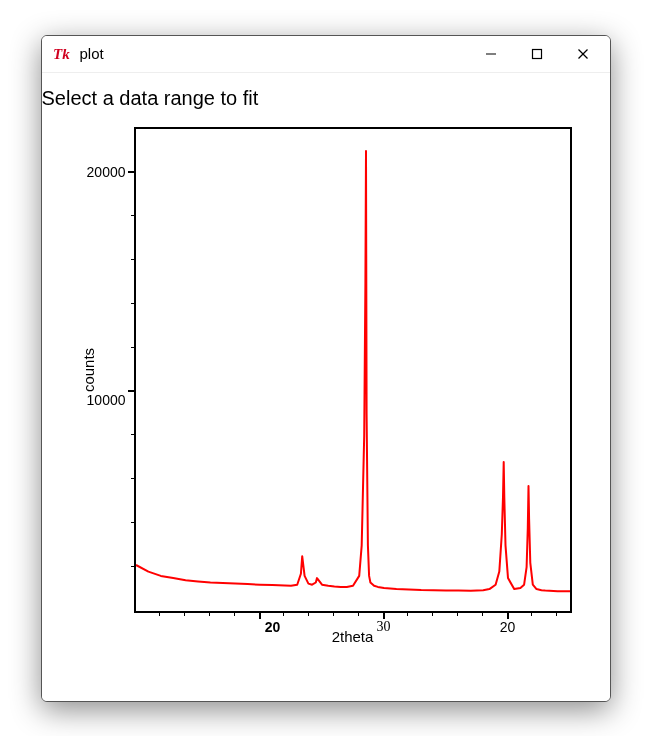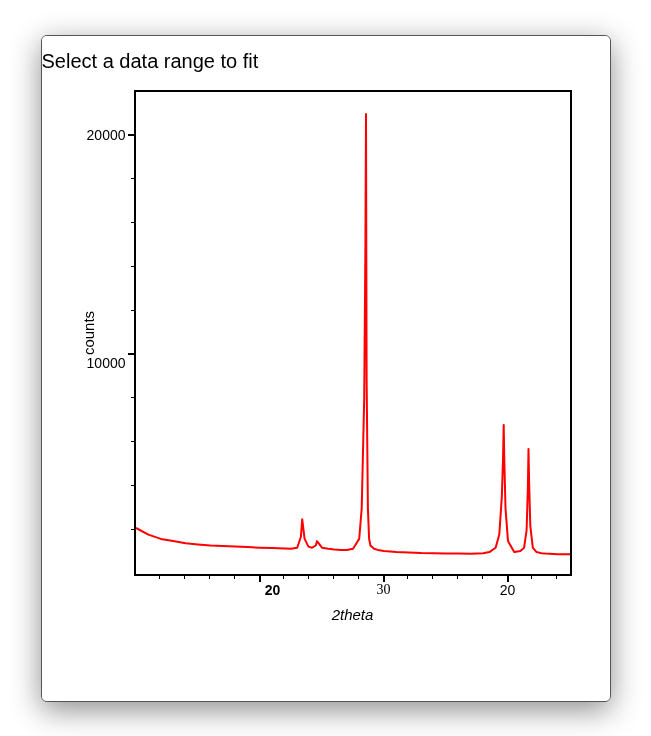--- a/index.html
+++ b/index.html
@@ -124,25 +124,24 @@
     top: 100%;
     margin-top: 8px;
     transform: translateX(-50%);
     font-size: 14px;
     color:#000;
   }
   .xlabel {
     position: absolute;
     left: 50%;
     top: 100%;
-    margin-top: 32px;
+    margin-top: 17px;
     transform: translateX(-50%);
     font-size: 15px;
     color:#000;
-    font-style:italic;
   }
   .ylabel {
     position: absolute;
     left: -70px;
     top: 50%;
     transform: translateY(-50%) rotate(-90deg);
     transform-origin: center;
     font-size: 15px;
     color:#000;
   }
@@ -152,20 +151,45 @@
     width: 100%;
     height: 100%;
   }
 </style>
 </head>
 <body>
 
 <div class="outer">
   <div class="window">
 
+    <div class="titlebar">
+      <span class="tk-logo">
+        <svg width="20" height="20" viewBox="0 0 20 20">
+          <text x="0" y="15" font-family="cursive" font-size="15" fill="#d00020" font-style="italic" font-weight="bold">Tk</text>
+        </svg>
+      </span>
+      <span class="title-text">plot</span>
+      <span class="tb-spacer"></span>
+      <div class="tb-btn">
+        <svg width="12" height="12" viewBox="0 0 12 12">
+            <line x1="1" y1="6" x2="11" y2="6" stroke="#000" stroke-width="1.2"></line>
+          </svg>
+      </div>
+      <div class="tb-btn">
+        <svg width="12" height="12" viewBox="0 0 12 12">
+            <rect x="1.5" y="1.5" width="9" height="9" fill="none" stroke="#000" stroke-width="1.2"></rect>
+          </svg>
+      </div>
+      <div class="tb-btn">
+        <svg width="12" height="12" viewBox="0 0 12 12">
+            <line x1="1.5" y1="1.5" x2="10.5" y2="10.5" stroke="#000" stroke-width="1.2"></line>
+            <line x1="10.5" y1="1.5" x2="1.5" y2="10.5" stroke="#000" stroke-width="1.2"></line>
+          </svg>
+      </div>
+    </div>
 
     <div class="content">
       <div class="chart-title">Select a data range to fit</div>
 
       <div class="plot-area" id="plot-area">
         <svg class="data-line" id="line-svg" preserveAspectRatio="none" viewBox="0 0 434 482">
             <path d="M0.0 436.0 L12.4 442.6 L24.8 446.9 L37.2 449.1 L49.6 451.3 L62.0 452.4 L74.4 453.5 L86.8 454.0 L99.2 454.6 L111.6 455.1 L124.0 455.7 L136.4 456.1 L148.8 456.6 L155.0 456.8 L161.2 455.7 L164.9 444.8 L166.2 427.2 L168.6 446.9 L172.4 454.6 L176.1 455.7 L179.8 453.5 L181.0 449.1 L183.5 452.4 L186.0 455.7 L192.2 456.8 L198.4 457.5 L204.6 457.9 L210.8 457.9 L217.0 456.8 L223.2 446.9 L225.7 416.3 L228.2 306.7 L229.4 153.4 L230.0 21.9 L230.6 284.8 L231.9 416.3 L233.1 446.9 L234.4 453.5 L238.1 456.8 L241.8 457.9 L248.0 459.0 L260.4 460.1 L272.8 460.5 L285.2 461.0 L297.6 461.2 L310.0 461.4 L322.4 461.6 L334.8 461.8 L347.2 461.2 L353.4 460.1 L359.6 455.7 L363.3 442.6 L365.8 405.3 L367.0 368.1 L367.7 333.0 L368.3 368.1 L369.5 416.3 L372.0 449.1 L378.2 460.1 L384.4 459.0 L388.1 455.7 L390.6 438.2 L391.8 398.7 L392.5 357.1 L393.1 390.0 L394.3 433.8 L396.8 455.7 L400.5 460.1 L405.5 461.2 L409.2 461.6 L421.6 462.3 L434.0 462.3 " fill="none" stroke="#ff0000" stroke-width="2" stroke-linejoin="round"></path>
           </svg>
         <div class="ylabel">counts</div>
         <div class="xlabel">2theta</div>

